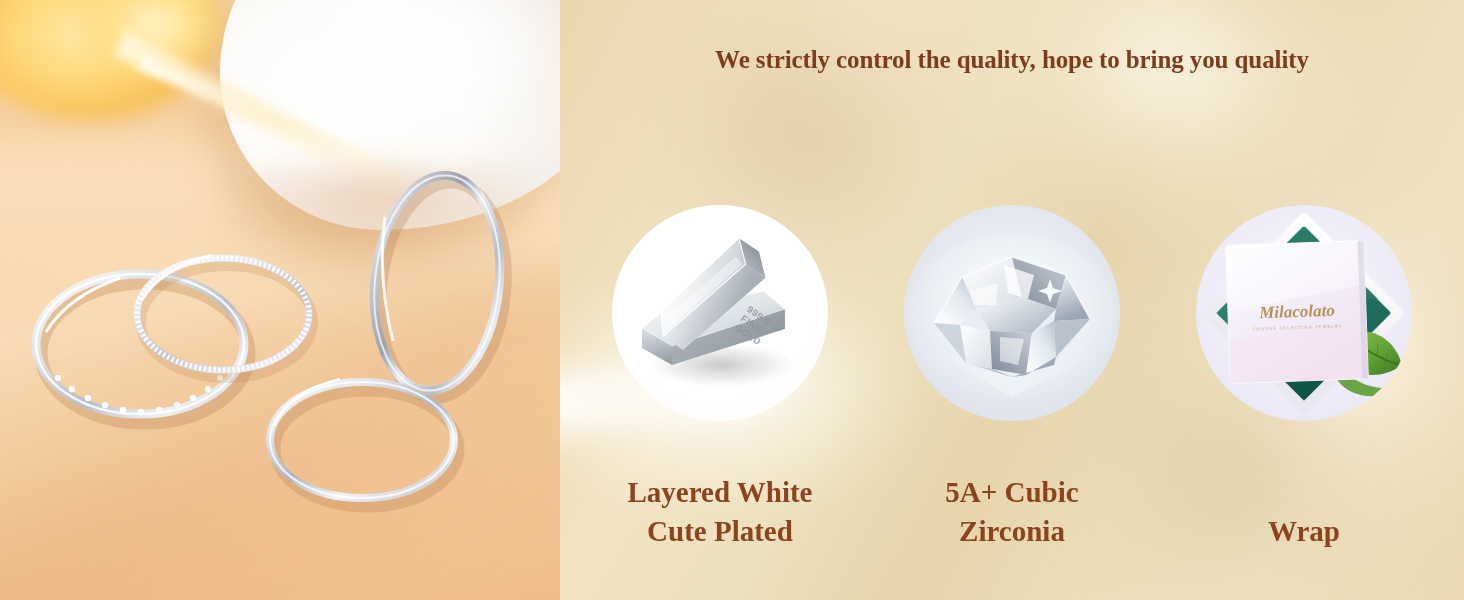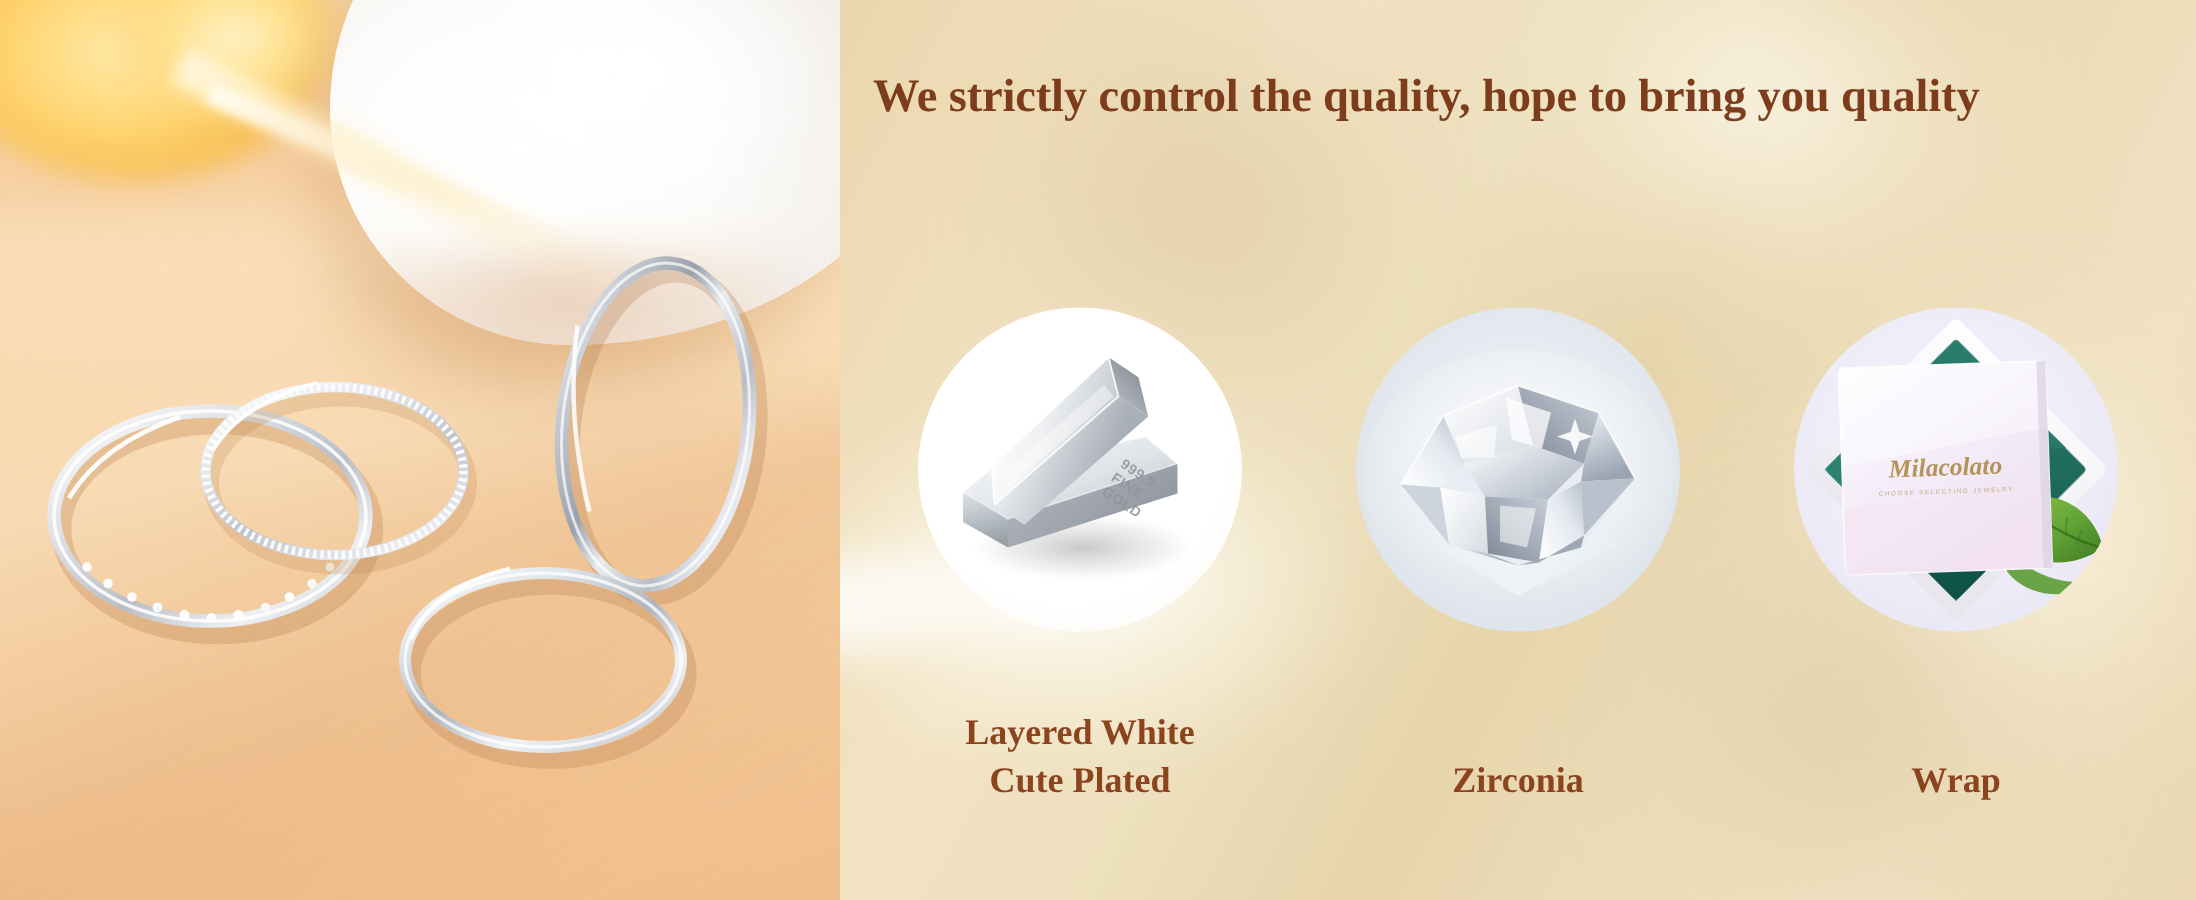--- a/index.html
+++ b/index.html
@@ -216,24 +216,24 @@
     background: linear-gradient(92deg, rgba(255,255,255,0.95) 0%, rgba(255,255,255,0.35) 55%, rgba(255,255,255,0) 100%);
     filter: blur(14px);
     transform: rotate(-6deg);
   }
 
   .headline {
     position: absolute;
     left: 0;
     right: 0;
     top: 44px;
-    text-align: left;
+    text-align: center;
     font-family: "Liberation Serif", serif;
     font-weight: bold;
-    font-size: 31px;
+    font-size: 25px;
     line-height: 1.28;
     color: #7d3d1d;
     letter-spacing: -0.1px;
     padding: 0 22px;
     box-sizing: border-box;
   }
 
   .features {
     position: absolute;
     left: 0;
@@ -260,21 +260,21 @@
   }
   .feature-circle.c-gold   { background: radial-gradient(circle at 46% 42%, #ffffff 0%, #ffffff 62%, #fdfbf7 82%, #f7f2e9 100%); }
   .feature-circle.c-diam   { background: radial-gradient(circle at 50% 46%, #f3f5f8 0%, #e7ebf1 48%, #dde3ea 78%, #d6dde5 100%); }
   .feature-circle.c-box    { background: radial-gradient(circle at 48% 44%, #f7f4fb 0%, #efedf8 50%, #e8e7f4 80%, #e3e3f0 100%); }
 
   .feature-label {
     margin-top: 52px;
     text-align: center;
     font-family: "Liberation Serif", serif;
     font-weight: bold;
-    font-size: 24px;
+    font-size: 29px;
     line-height: 1.35;
     color: #8b441e;
   }
   .feature-circle svg { display:block; width:100%; height:100%; }
 </style>
 </head>
 <body>
 
 <div class="banner">
 
@@ -528,20 +528,21 @@
 
               <polyline points="30,118 58,72 108,52 162,70 186,114" fill="none" stroke="#ffffff" stroke-width="1.3" opacity="0.8"></polyline>
             </g>
 
             <g opacity="0.9">
               <path d="M146 74 l3 9 9 3 -9 3 -3 9 -3 -9 -9 -3 9 -3 z" fill="#ffffff"></path>
             </g>
           </svg>
         </div>
         <div class="feature-label">
+          <span>5A+ Cubic</span>
           <br>
           <span>Zirconia</span>
         </div>
       </div>
 
       <div class="feature">
         <div class="feature-circle c-box">
           <svg viewBox="0 0 216 216">
             <defs>
               <linearGradient id="lidGrad" x1="0" y1="0" x2="0.6" y2="1">

